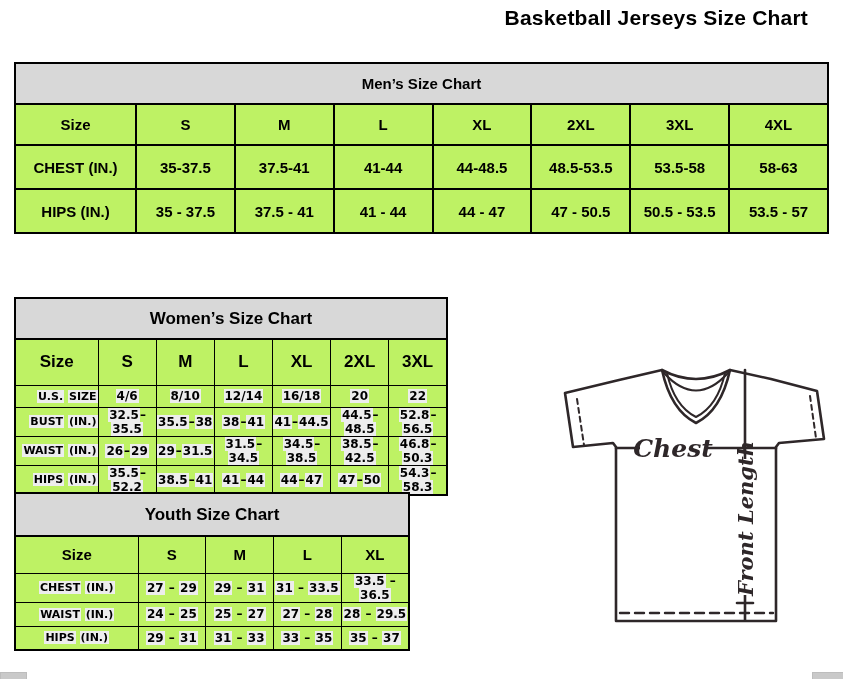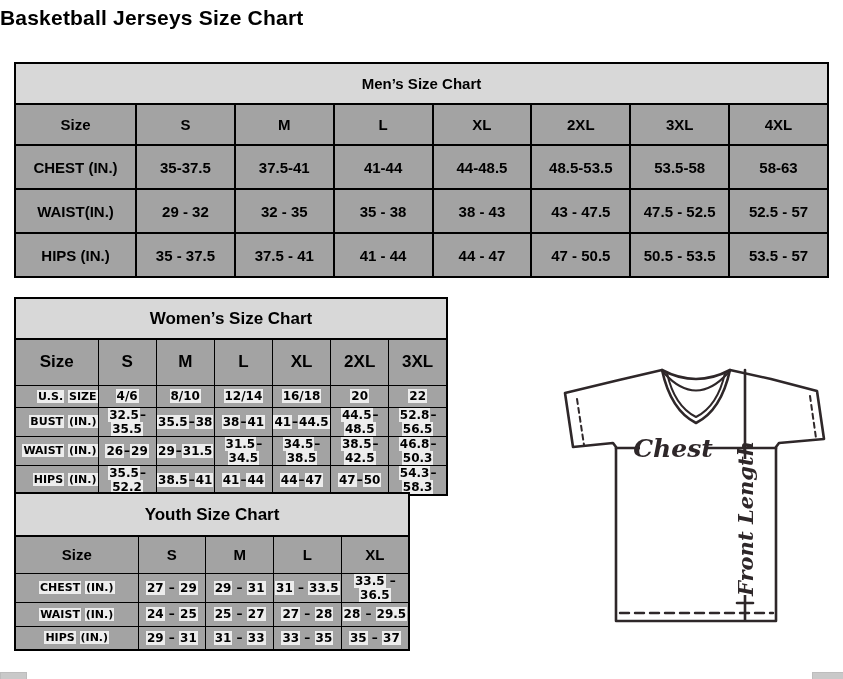--- a/index.html
+++ b/index.html
@@ -1,22 +1,22 @@
 <!DOCTYPE html>
 <html><head>
 <meta charset="utf-8">
 <style>
   html,body{margin:0;padding:0;background:#fff;}
   .page{position:relative;width:843px;height:679px;background:#fff;overflow:hidden;
         font-family:"Liberation Sans","DejaVu Sans",sans-serif;color:#000;}
-  .page-title{position:absolute;top:6px;left:0;width:808px;text-align:left;
+  .page-title{position:absolute;top:6px;left:0;width:808px;text-align:right;
         font-size:21px;font-weight:bold;letter-spacing:0.2px;}
 
   table.sizing{position:absolute;border-collapse:collapse;table-layout:fixed;
-        text-align:center;font-weight:bold;background:#a3a3a3;}
+        text-align:center;font-weight:bold;background:#bef264;}
   table.sizing th,table.sizing td{vertical-align:middle;text-align:center;padding:0;overflow:hidden;}
   .ttl{background:#d8d8d8;font-size:17px;font-weight:bold;}
 
   
   table.men{left:14px;top:62px;width:815px;}
   table.men th,table.men td{border:2px solid #000;font-size:15px;}
   table.men .ttl-row{height:41px;}
   table.men .hdr-row{height:41px;}
   table.men .data-row{height:44px;}
 
@@ -85,30 +85,20 @@
       <th>CHEST (IN.)</th>
       <td>35-37.5</td>
       <td>37.5-41</td>
       <td>41-44</td>
       <td>44-48.5</td>
       <td>48.5-53.5</td>
       <td>53.5-58</td>
       <td>58-63</td>
     </tr>
     <tr class="data-row">
-      <th>WAIST(IN.)</th>
-      <td>29 - 32</td>
-      <td>32 - 35</td>
-      <td>35 - 38</td>
-      <td>38 - 43</td>
-      <td>43 - 47.5</td>
-      <td>47.5 - 52.5</td>
-      <td>52.5 - 57</td>
-    </tr>
-    <tr class="data-row">
       <th>HIPS (IN.)</th>
       <td>35 - 37.5</td>
       <td>37.5 - 41</td>
       <td>41 - 44</td>
       <td>44 - 47</td>
       <td>47 - 50.5</td>
       <td>50.5 - 53.5</td>
       <td>53.5 - 57</td>
     </tr>
   </tbody>

